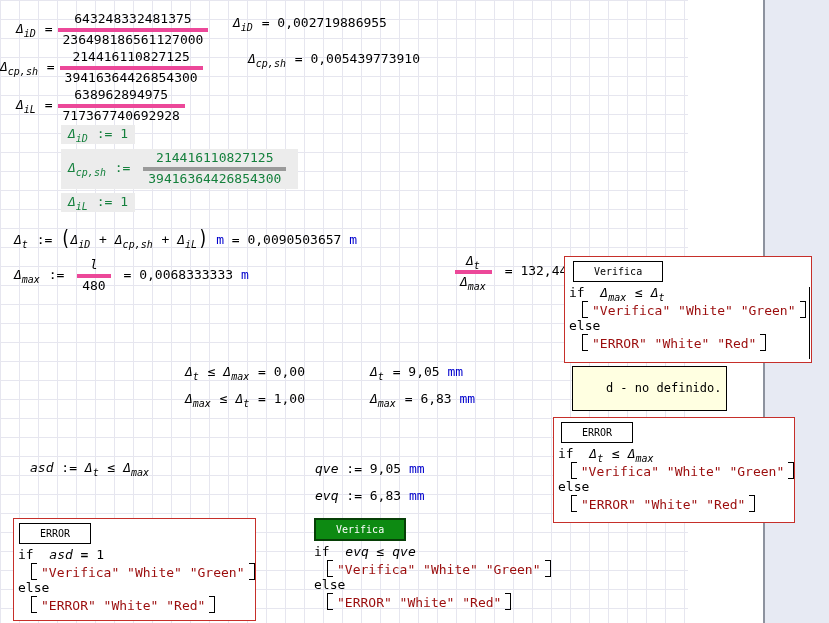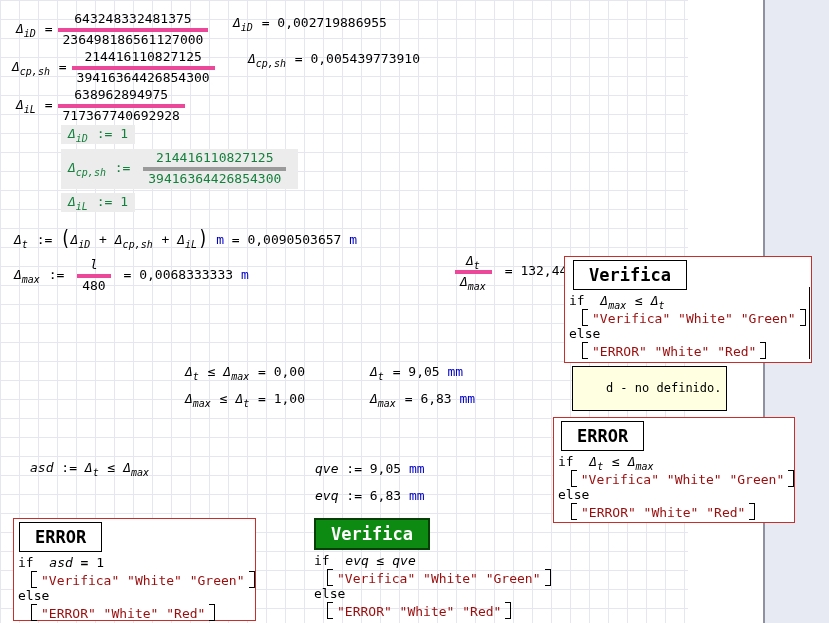--- a/index.html
+++ b/index.html
@@ -28,21 +28,21 @@
 
   .frac{display:inline-flex;flex-direction:column;align-items:center;margin:0 5px;}
   .frac .num{padding:0 5px 1px 5px;}
   .frac .den{border-top:4px solid #ec4899;padding:1px 5px 0 5px;}
 
   .dim{background:#ececec;color:#15803d;padding:2px 7px;margin-left:47px;}
   .dim .frac .den{border-top-color:#9a9a9a;}
 
   .redbox{position:absolute;border:1px solid #c62f2a;background:#fff;box-sizing:border-box;}
   .pblock{position:absolute;}
-  .hdr{display:inline-block;font-size:17px;font-weight:bold;padding:4px 15px;
+  .hdr{display:inline-block;font-size:10px;font-weight:normal;padding:4px 20px;
        border:1px solid #000;background:#fff;color:#000;white-space:pre;}
   .hdr-green{background:#0d8a12;border:2px solid #063f06;color:#fff;}
   .pline{display:flex;align-items:flex-end;font-size:13px;white-space:pre;height:17px;
          margin:1px 0 1px 4px;}
   .ind{margin-left:17px;}
   .bk{width:5px;align-self:stretch;}
   .bl{border:1px solid #000;border-right:none;margin-right:4px;}
   .br{border:1px solid #000;border-left:none;margin-left:4px;}
   .vline{position:absolute;width:1px;background:#000;}
 
@@ -57,21 +57,21 @@
   <div class="page-edge"></div>
   <div class="outside"></div>
 
   <div class="math" style="left:16px;top:12px">
     <span class="toks"><span class="tk-v">Δ</span><span class="tk-s">iD</span><span class="tk-o"> =</span></span>
     <span class="frac">
       <span class="num">643248332481375</span>
       <span class="den">236498186561127000</span>
     </span>
   </div>
-  <div class="math" style="left:12px;top:50px">
+  <div class="math" style="left:0;top:50px">
     <span class="toks"><span class="tk-v">Δ</span><span class="tk-s">cp,sh</span><span class="tk-o"> =</span></span>
     <span class="frac">
       <span class="num">214416110827125</span>
       <span class="den">39416364426854300</span>
     </span>
   </div>
   <div class="math" style="left:16px;top:88px">
     <span class="toks"><span class="tk-v">Δ</span><span class="tk-s">iL</span><span class="tk-o"> =</span></span>
     <span class="frac">
       <span class="num">638962894975</span>

